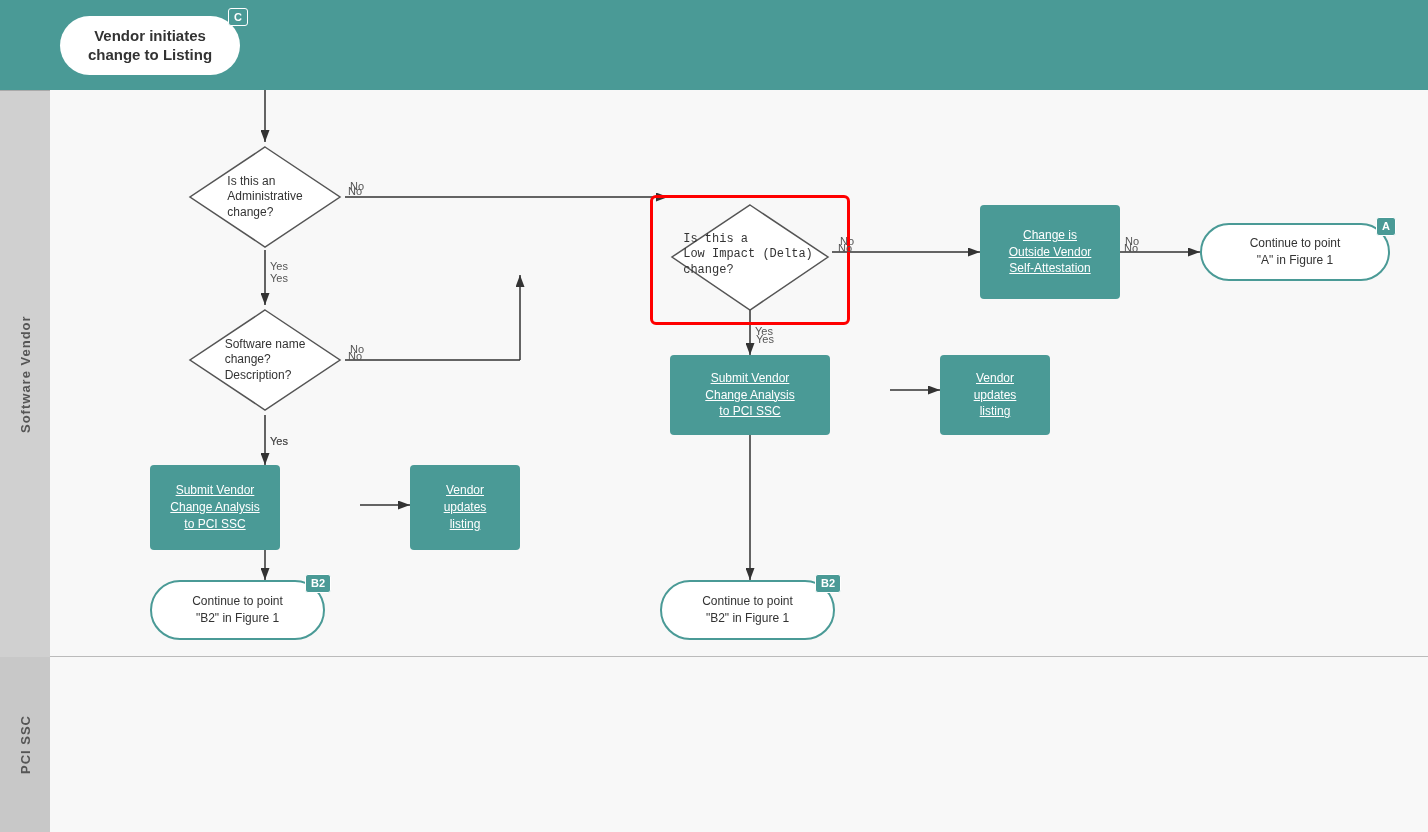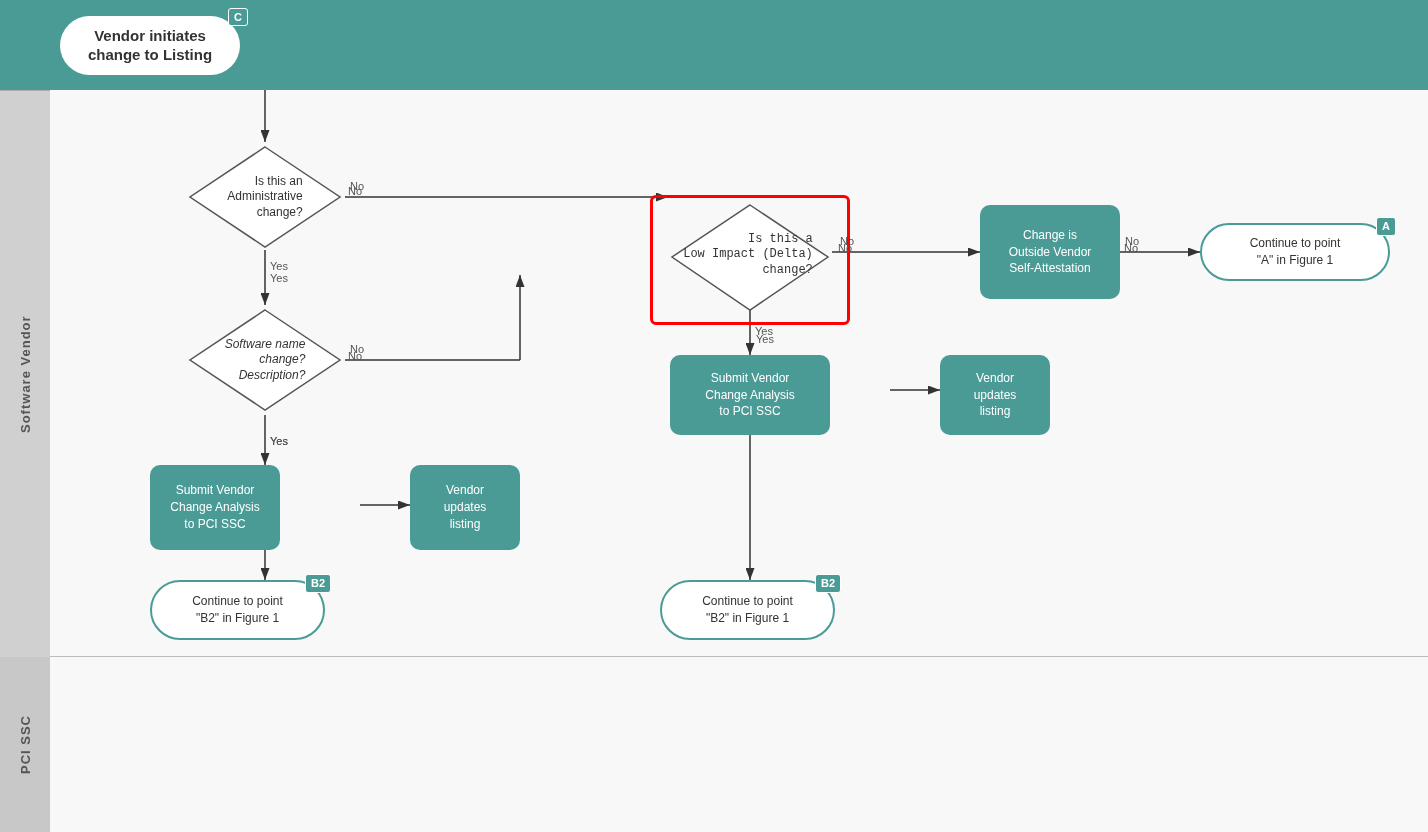--- a/index.html
+++ b/index.html
@@ -109,39 +109,40 @@
     }
 
     .diamond svg {
       position: absolute;
       top: 0; left: 0;
     }
 
     .diamond-text {
       position: relative;
       z-index: 2;
-      text-align: right;
+      text-align: left;
       font-size: 12px;
       color: #333;
       line-height: 1.3;
       padding: 0 10px;
     }
 
     .teal-box {
       position: absolute;
       background: #4a9a96;
-      border-radius: 10px;
+      border-radius: 4px;
       display: flex;
       align-items: center;
       justify-content: center;
       text-align: center;
       color: white;
       font-size: 12px;
       line-height: 1.4;
       padding: 8px;
+      text-decoration: underline;
     }
 
     .end-capsule {
       position: absolute;
       background: white;
       border: 2px solid #4a9a96;
       border-radius: 30px;
       display: flex;
       align-items: center;
       justify-content: center;
@@ -247,21 +248,21 @@
 
     </svg>
 
     <div class="diamond" style="left: 135px; top: 52px;">
       <svg width="160" height="110" xmlns="http://www.w3.org/2000/svg">
         <polygon points="80,5 155,55 80,105 5,55" fill="white" stroke="#555" stroke-width="1.5"></polygon>
       </svg>
       <div class="diamond-text">Is this an<br>Administrative<br>change?</div>
     </div>
 
-    <div class="diamond" style="left: 135px; top: 215px; font-style: italic;">
+    <div class="diamond" style="left: 135px; top: 215px;">
       <svg width="160" height="110" xmlns="http://www.w3.org/2000/svg">
         <polygon points="80,5 155,55 80,105 5,55" fill="white" stroke="#555" stroke-width="1.5"></polygon>
       </svg>
       <div class="diamond-text">Software name<br>change?<br>Description?</div>
     </div>
 
     <div class="red-highlight" style="left: 600px; top: 105px; width: 200px; height: 130px;"></div>
     <div class="diamond" style="left: 618px; top: 110px; font-family: Liberation Mono, monospace;">
       <svg width="165" height="115" xmlns="http://www.w3.org/2000/svg">
         <polygon points="82,5 160,57 82,110 4,57" fill="white" stroke="#555" stroke-width="1.5"></polygon>

